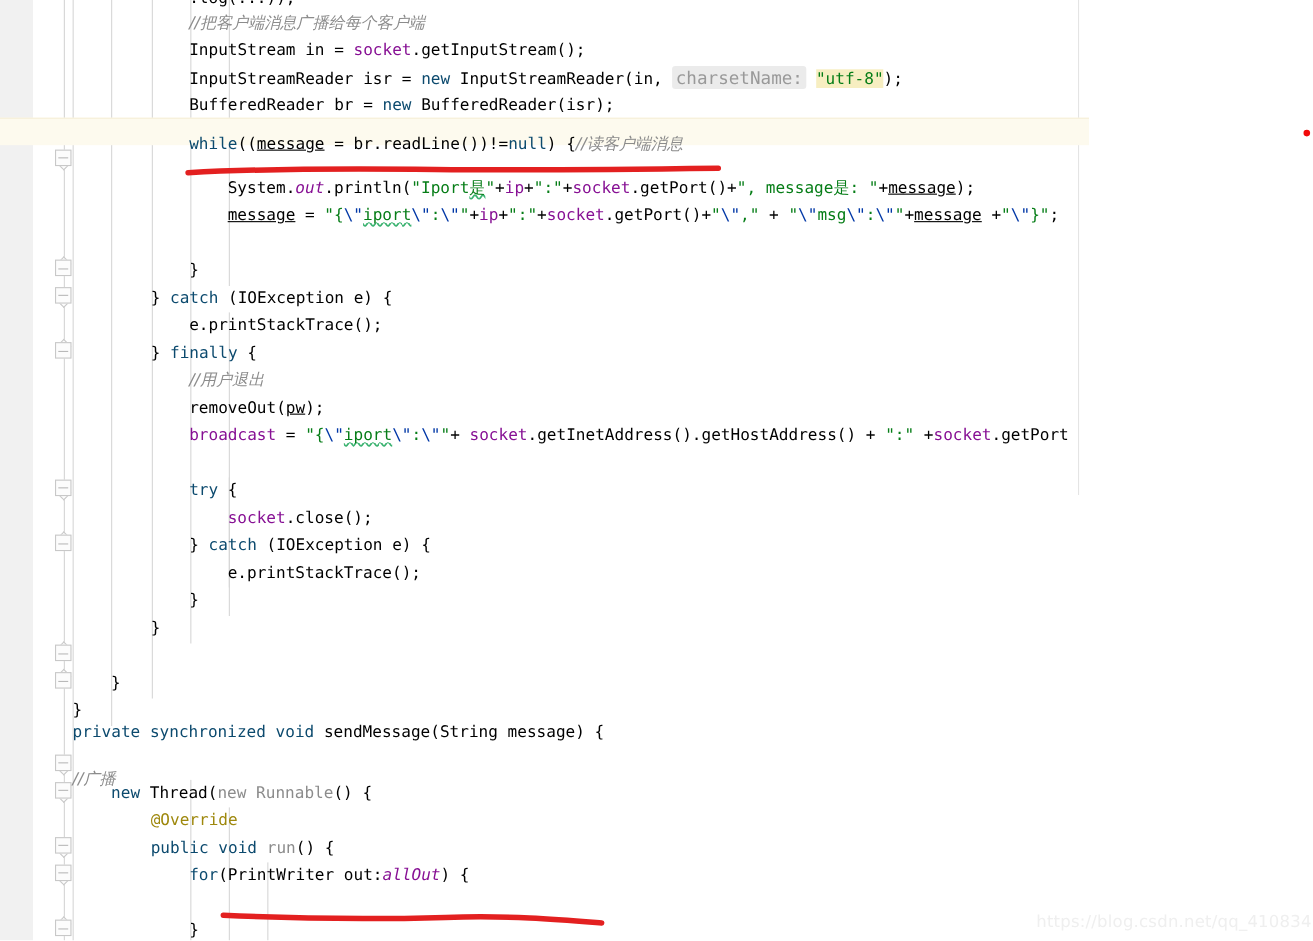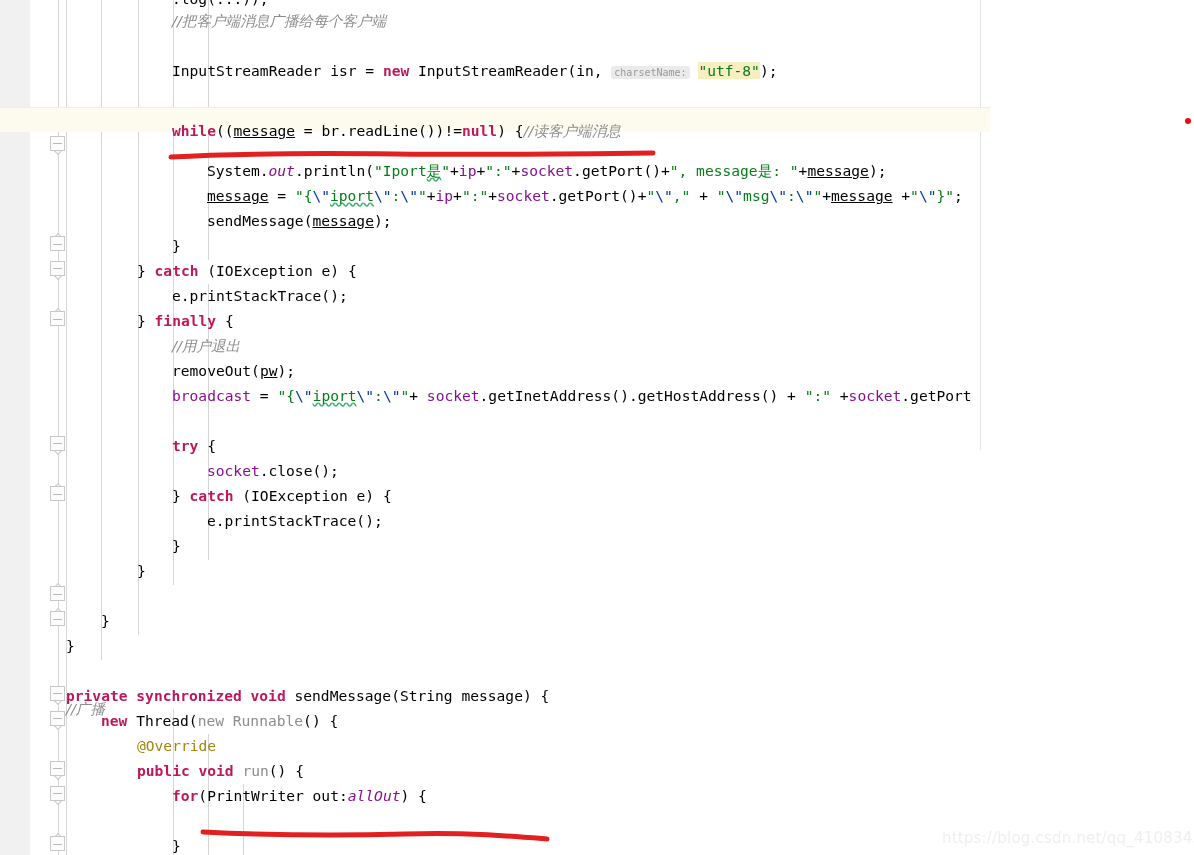--- a/index.html
+++ b/index.html
@@ -38,31 +38,31 @@
   
   .code{
     position:absolute;left:0;top:0;width:1194px;
     font-size:14.6px;line-height:25px;white-space:pre;
     font-family:"DejaVu Sans Mono","Liberation Mono",monospace;
   }
   .ln{position:absolute;left:0;height:25px;white-space:pre;}
 
   
   .t-plain   {color:#000000;}
-  .t-kw      {color:#be185d;font-weight:bold;}
+  .t-kw      {color:#0c4a6e;font-weight:normal;}
   .t-cmt     {color:#8c8c8c;font-style:italic;}
   .t-str     {color:#067d17;}
   .t-field   {color:#871094;}
   .t-static  {color:#871094;font-style:italic;}
   .t-anno    {color:#9e880d;}
   .t-esc     {color:#0037a6;}
   .u-line    {text-decoration:underline;text-decoration-color:#000;}
   .t-hint{
     color:#999999;background:#ebebeb;border-radius:3px;
-    padding:1px 3px;font-size:10px;
+    padding:1px 3px;font-size:16px;
   }
   .t-hl-str{background:#f7eec1;color:#067d17;}
   .squig{
     text-decoration:underline;text-decoration-style:wavy;
     text-decoration-color:#3cb371;text-decoration-skip-ink:none;
   }
   .cn{font-family:"DejaVu Sans","Liberation Sans",sans-serif;font-style:italic;}
   .caret{
     display:inline-block;width:1px;height:17px;background:#000;
     vertical-align:-3px;margin-left:-1px;
@@ -169,32 +169,33 @@
   <div class="curline" style="left:0;top:107px;width:990px;height:25px"></div>
   <div class="curline-top" style="left:0;top:107px;width:990px"></div>
 
   <div class="code">
 
     
     <div class="ln" style="top:-14px;left:172px"><span class="t-plain">.log(...));</span></div>
 
     <div class="ln" style="top:8px;left:172px"><span class="t-cmt cn">//把客户端消息广播给每个客户端</span></div>
 
+    <div class="ln" style="top:33px;left:172px"><span class="t-plain">InputStream in = </span><span class="t-field">socket</span><span class="t-plain">.getInputStream();</span></div>
 
     <div class="ln" style="top:58px;left:172px"><span class="t-plain">InputStreamReader isr = </span><span class="t-kw">new</span><span class="t-plain"> InputStreamReader(in, </span><span class="t-hint">charsetName:</span><span class="t-plain"> </span><span class="t-hl-str">"utf-8"</span><span class="t-plain">);</span></div>
 
+    <div class="ln" style="top:83px;left:172px"><span class="t-plain">BufferedReader br = </span><span class="t-kw">new</span><span class="t-plain"> BufferedReader(isr);</span></div>
 
 
     <div class="ln" style="top:118px;left:172px"><span class="t-kw">while</span><span class="t-plain">((</span><span class="u-line">message</span><span class="t-plain"> = br.readLine())!=</span><span class="t-kw">null</span><span class="t-plain">) {</span><span class="t-cmt cn">//读客户端消息</span></div>
 
     <div class="ln" style="top:158px;left:207px"><span class="t-plain">System.</span><span class="t-static">out</span><span class="t-plain">.println(</span><span class="t-str">"Iport</span><span class="t-str squig">是</span><span class="t-str">"</span><span class="t-plain">+</span><span class="t-field">ip</span><span class="t-plain">+</span><span class="t-str">":"</span><span class="t-plain">+</span><span class="t-field">socket</span><span class="t-plain">.getPort()+</span><span class="t-str">", message是: "</span><span class="t-plain">+</span><span class="u-line">message</span><span class="t-plain">);</span></div>
 
     <div class="ln" style="top:183px;left:207px"><span class="u-line">message</span><span class="t-plain"> = </span><span class="t-str">"{</span><span class="t-esc">\"</span><span class="t-str squig">iport</span><span class="t-esc">\"</span><span class="t-str">:</span><span class="t-esc">\"</span><span class="t-str">"</span><span class="t-plain">+</span><span class="t-field">ip</span><span class="t-plain">+</span><span class="t-str">":"</span><span class="t-plain">+</span><span class="t-field">socket</span><span class="t-plain">.getPort()+</span><span class="t-str">"</span><span class="t-esc">\"</span><span class="t-str">,"</span><span class="t-plain"> + </span><span class="t-str">"</span><span class="t-esc">\"</span><span class="t-str">msg</span><span class="t-esc">\"</span><span class="t-str">:</span><span class="t-esc">\"</span><span class="t-str">"</span><span class="t-plain">+</span><span class="u-line">message</span><span class="t-plain"> +</span><span class="t-str">"</span><span class="t-esc">\"</span><span class="t-str">}"</span><span class="t-plain">;</span></div>
 
-    <div class="ln" style="top:208px;left:207px"><span class="t-plain">sendMessage(</span><span class="u-line">message</span><span class="t-plain">);</span></div>
 
     <div class="ln" style="top:233px;left:172px"><span class="t-plain">}</span></div>
 
     <div class="ln" style="top:258px;left:137px"><span class="t-plain">} </span><span class="t-kw">catch</span><span class="t-plain"> (IOException e) {</span></div>
 
     <div class="ln" style="top:283px;left:172px"><span class="t-plain">e.printStackTrace();</span></div>
 
     <div class="ln" style="top:308px;left:137px"><span class="t-plain">} </span><span class="t-kw">finally</span><span class="t-plain"> {</span></div>
 
     <div class="ln" style="top:333px;left:172px"><span class="t-cmt cn">//用户退出</span></div>
@@ -215,21 +216,21 @@
     <div class="ln" style="top:533px;left:172px"><span class="t-plain">}</span></div>
 
     <div class="ln" style="top:558px;left:137px"><span class="t-plain">}</span></div>
 
     <div class="ln" style="top:608px;left:101px"><span class="t-plain">}</span></div>
 
     <div class="ln" style="top:633px;left:66px"><span class="t-plain">}</span></div>
 
     <div class="ln" style="top:696px;left:66px"><span class="t-cmt cn">//广播</span></div>
 
-    <div class="ln" style="top:683px;left:66px"><span class="t-kw">private</span><span class="t-plain"> </span><span class="t-kw">synchronized</span><span class="t-plain"> </span><span class="t-kw">void</span><span class="t-plain"> sendMessage(String message) {</span></div>
+    <div class="ln" style="top:653px;left:66px"><span class="t-kw">private</span><span class="t-plain"> </span><span class="t-kw">synchronized</span><span class="t-plain"> </span><span class="t-kw">void</span><span class="t-plain"> sendMessage(String message) {</span></div>
 
     <div class="ln" style="top:708px;left:101px"><span class="t-kw">new</span><span class="t-plain"> Thread(</span><span class="t-cmt" style="font-style:normal">new Runnable</span><span class="t-plain">() {</span></div>
 
     <div class="ln" style="top:733px;left:137px"><span class="t-anno">@Override</span></div>
 
     <div class="ln" style="top:758px;left:137px"><span class="t-kw">public</span><span class="t-plain"> </span><span class="t-kw">void</span><span class="t-plain"> </span><span class="t-cmt" style="font-style:normal">run</span><span class="t-plain">() {</span></div>
 
     <div class="ln" style="top:783px;left:172px"><span class="t-kw">for</span><span class="t-plain">(PrintWriter out:</span><span class="t-static">allOut</span><span class="t-plain">) {</span></div>
 
 

